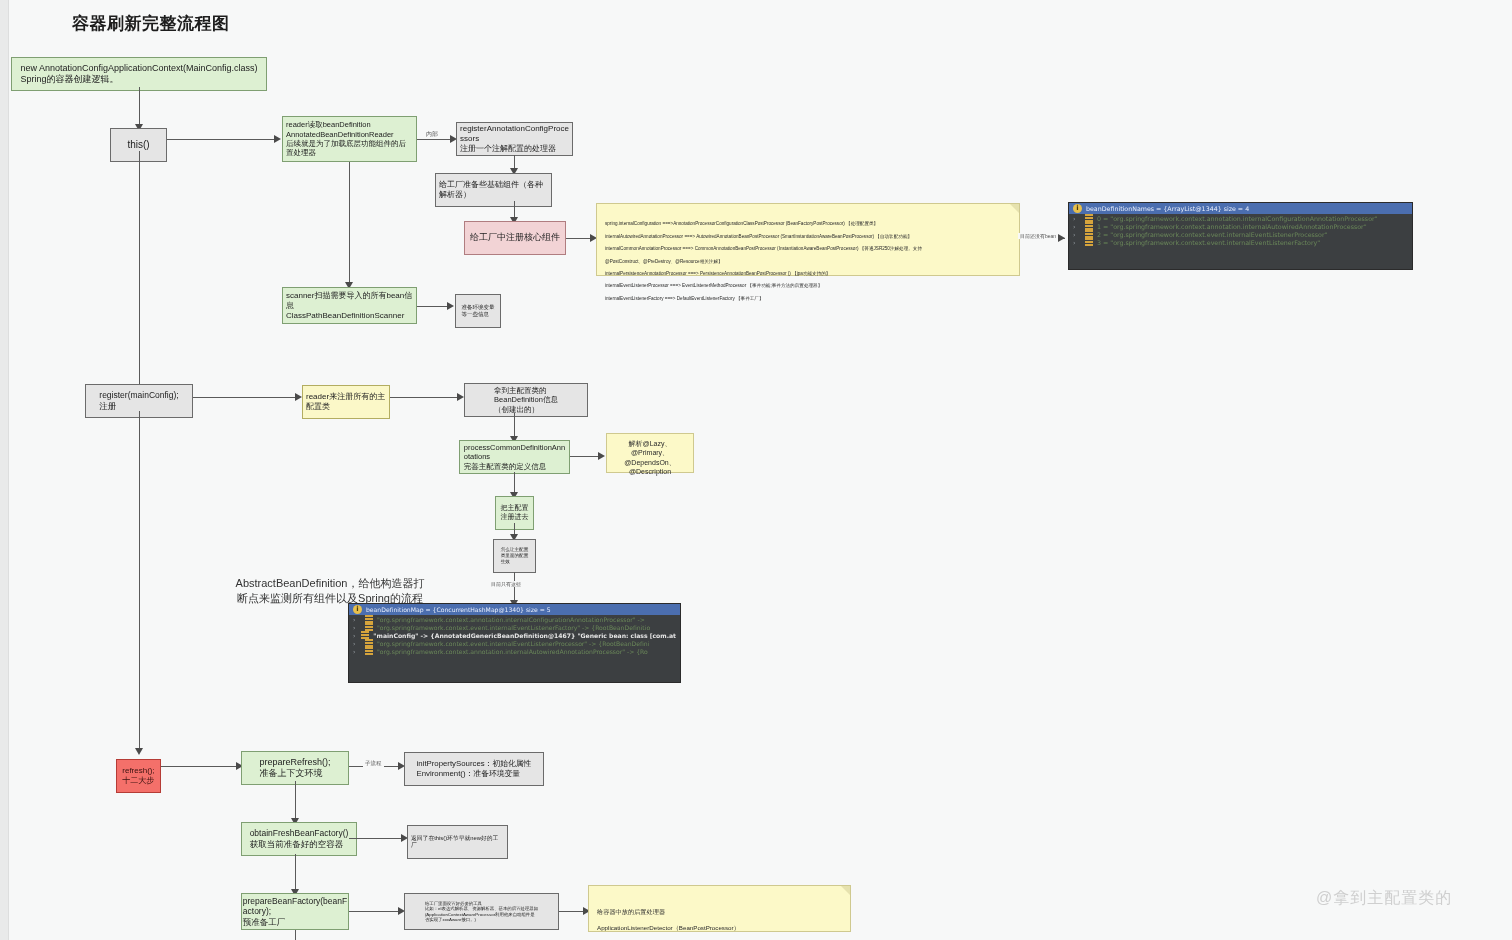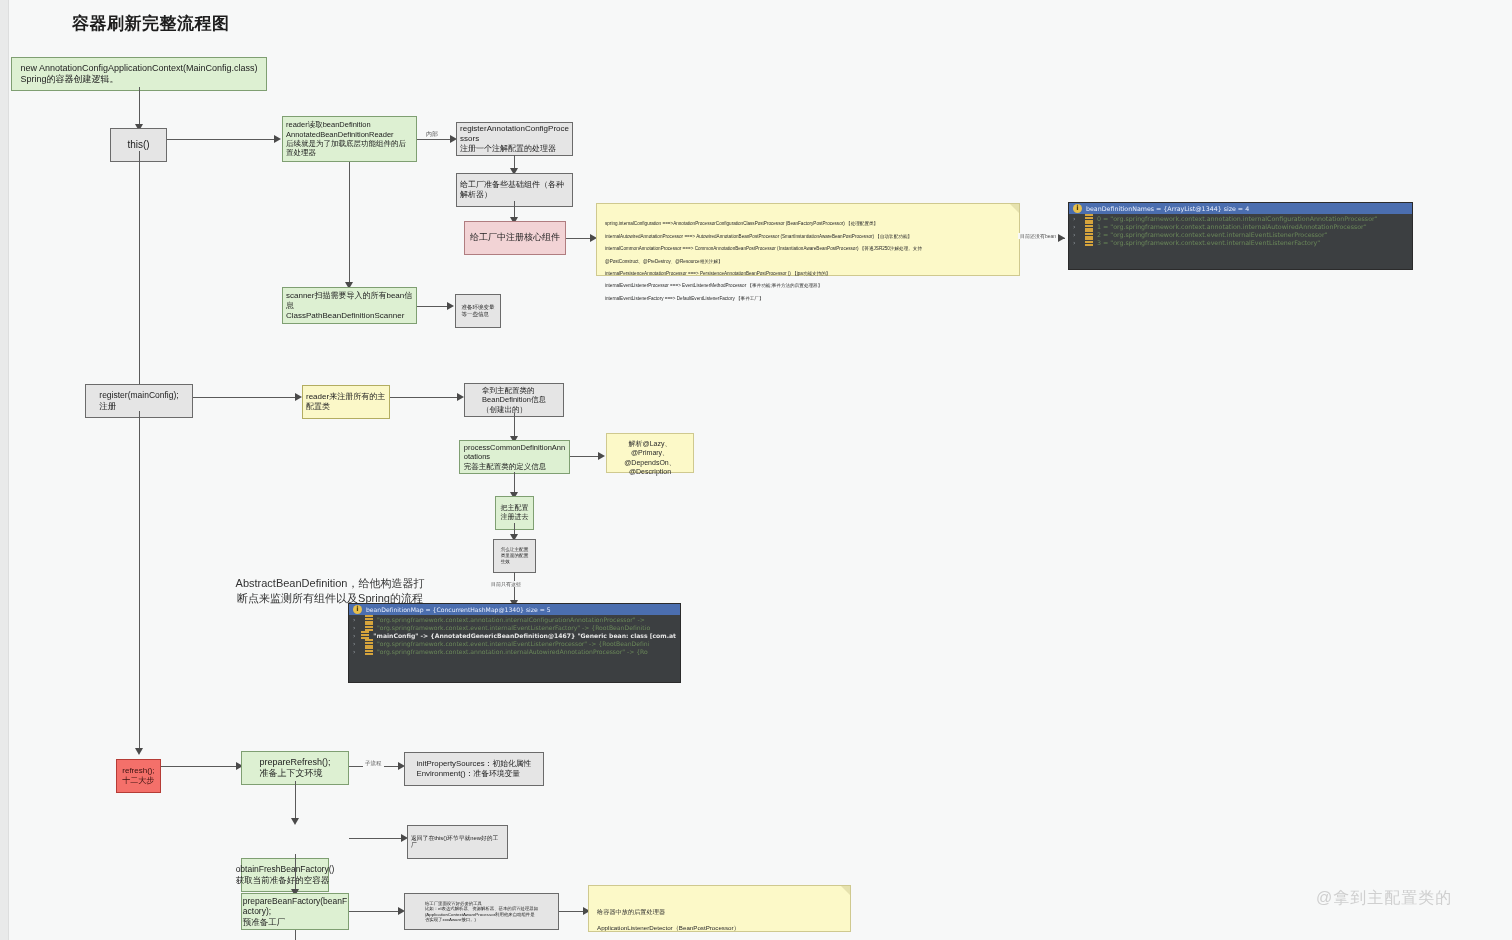--- a/index.html
+++ b/index.html
@@ -167,21 +167,21 @@
   <div class="arrow right" style="left:450px; top:135px;"></div>
   <div class="edge-label" style="left:424px; top:130px; font-size:6px;">内部</div>
 
   <div class="node white" style="left:456px; top:122px; width:117px; height:33px; font-size:8px;">registerAnnotationConfigProce
 ssors
 注册一个注解配置的处理器</div>
 
   <div class="line v" style="left:514px; top:155px; height:15px;"></div>
   <div class="arrow down" style="left:510px; top:168px;"></div>
 
-  <div class="node white" style="left:456px; top:173px; width:117px; height:28px; font-size:8px;">给工厂准备些基础组件（各种解析器）</div>
+  <div class="node white" style="left:435px; top:173px; width:117px; height:28px; font-size:8px;">给工厂准备些基础组件（各种解析器）</div>
 
   <div class="line v" style="left:514px; top:201px; height:18px;"></div>
   <div class="arrow down" style="left:510px; top:217px;"></div>
 
   <div class="node pink" style="left:464px; top:221px; width:102px; height:29px; font-size:9px;">给工厂中注册核心组件</div>
 
   <div class="line h" style="left:566px; top:238px; width:28px;"></div>
   <div class="arrow right" style="left:590px; top:234px;"></div>
 
   <div class="note" style="left:596px; top:203px; width:424px; height:73px; font-size:4.6px;">
@@ -245,21 +245,21 @@
 注册</div>
 
   <div class="line h" style="left:193px; top:397px; width:105px;"></div>
   <div class="arrow right" style="left:295px; top:393px;"></div>
 
   <div class="node ylw" style="left:302px; top:385px; width:88px; height:25px; font-size:8px;">reader来注册所有的主配置类</div>
 
   <div class="line h" style="left:390px; top:397px; width:70px;"></div>
   <div class="arrow right" style="left:457px; top:393px;"></div>
 
-  <div class="node white" style="left:464px; top:383px; width:100px; height:30px; font-size:7.5px;">拿到主配置类的
+  <div class="node white" style="left:464px; top:383px; width:124px; height:30px; font-size:7.5px;">拿到主配置类的
 BeanDefinition信息
 （创建出的）</div>
 
   <div class="line v" style="left:514px; top:413px; height:25px;"></div>
   <div class="arrow down" style="left:510px; top:436px;"></div>
 
   <div class="node green" style="left:459px; top:440px; width:111px; height:32px; font-size:7.5px;">processCommonDefinitionAnn
 otations
 完善主配置类的定义信息</div>
 
@@ -338,21 +338,21 @@
   <div class="line h" style="left:349px; top:766px; width:53px;"></div>
   <div class="arrow right" style="left:398px; top:762px;"></div>
   <div class="edge-label" style="left:363px; top:760px; font-size:5.5px;">子流程</div>
 
   <div class="node white" style="left:404px; top:752px; width:140px; height:29px; font-size:7.8px;">initPropertySources：初始化属性
 Environment()：准备环境变量</div>
 
   <div class="line v" style="left:295px; top:781px; height:41px;"></div>
   <div class="arrow down" style="left:291px; top:818px;"></div>
 
-  <div class="node green" style="left:241px; top:822px; width:88px; height:32px; font-size:8.5px;margin-top:36px;">obtainFreshBeanFactory()
+  <div class="node green" style="left:241px; top:822px; width:116px; height:32px; font-size:8.5px;">obtainFreshBeanFactory()
 获取当前准备好的空容器</div>
 
   <div class="line h" style="left:349px; top:838px; width:56px;"></div>
   <div class="arrow right" style="left:401px; top:834px;"></div>
 
   <div class="node white" style="left:407px; top:825px; width:101px; height:27px; font-size:5.8px;">返回了在this()环节早就new好的工厂</div>
 
   <div class="line v" style="left:295px; top:854px; height:39px;"></div>
   <div class="arrow down" style="left:291px; top:889px;"></div>
 

